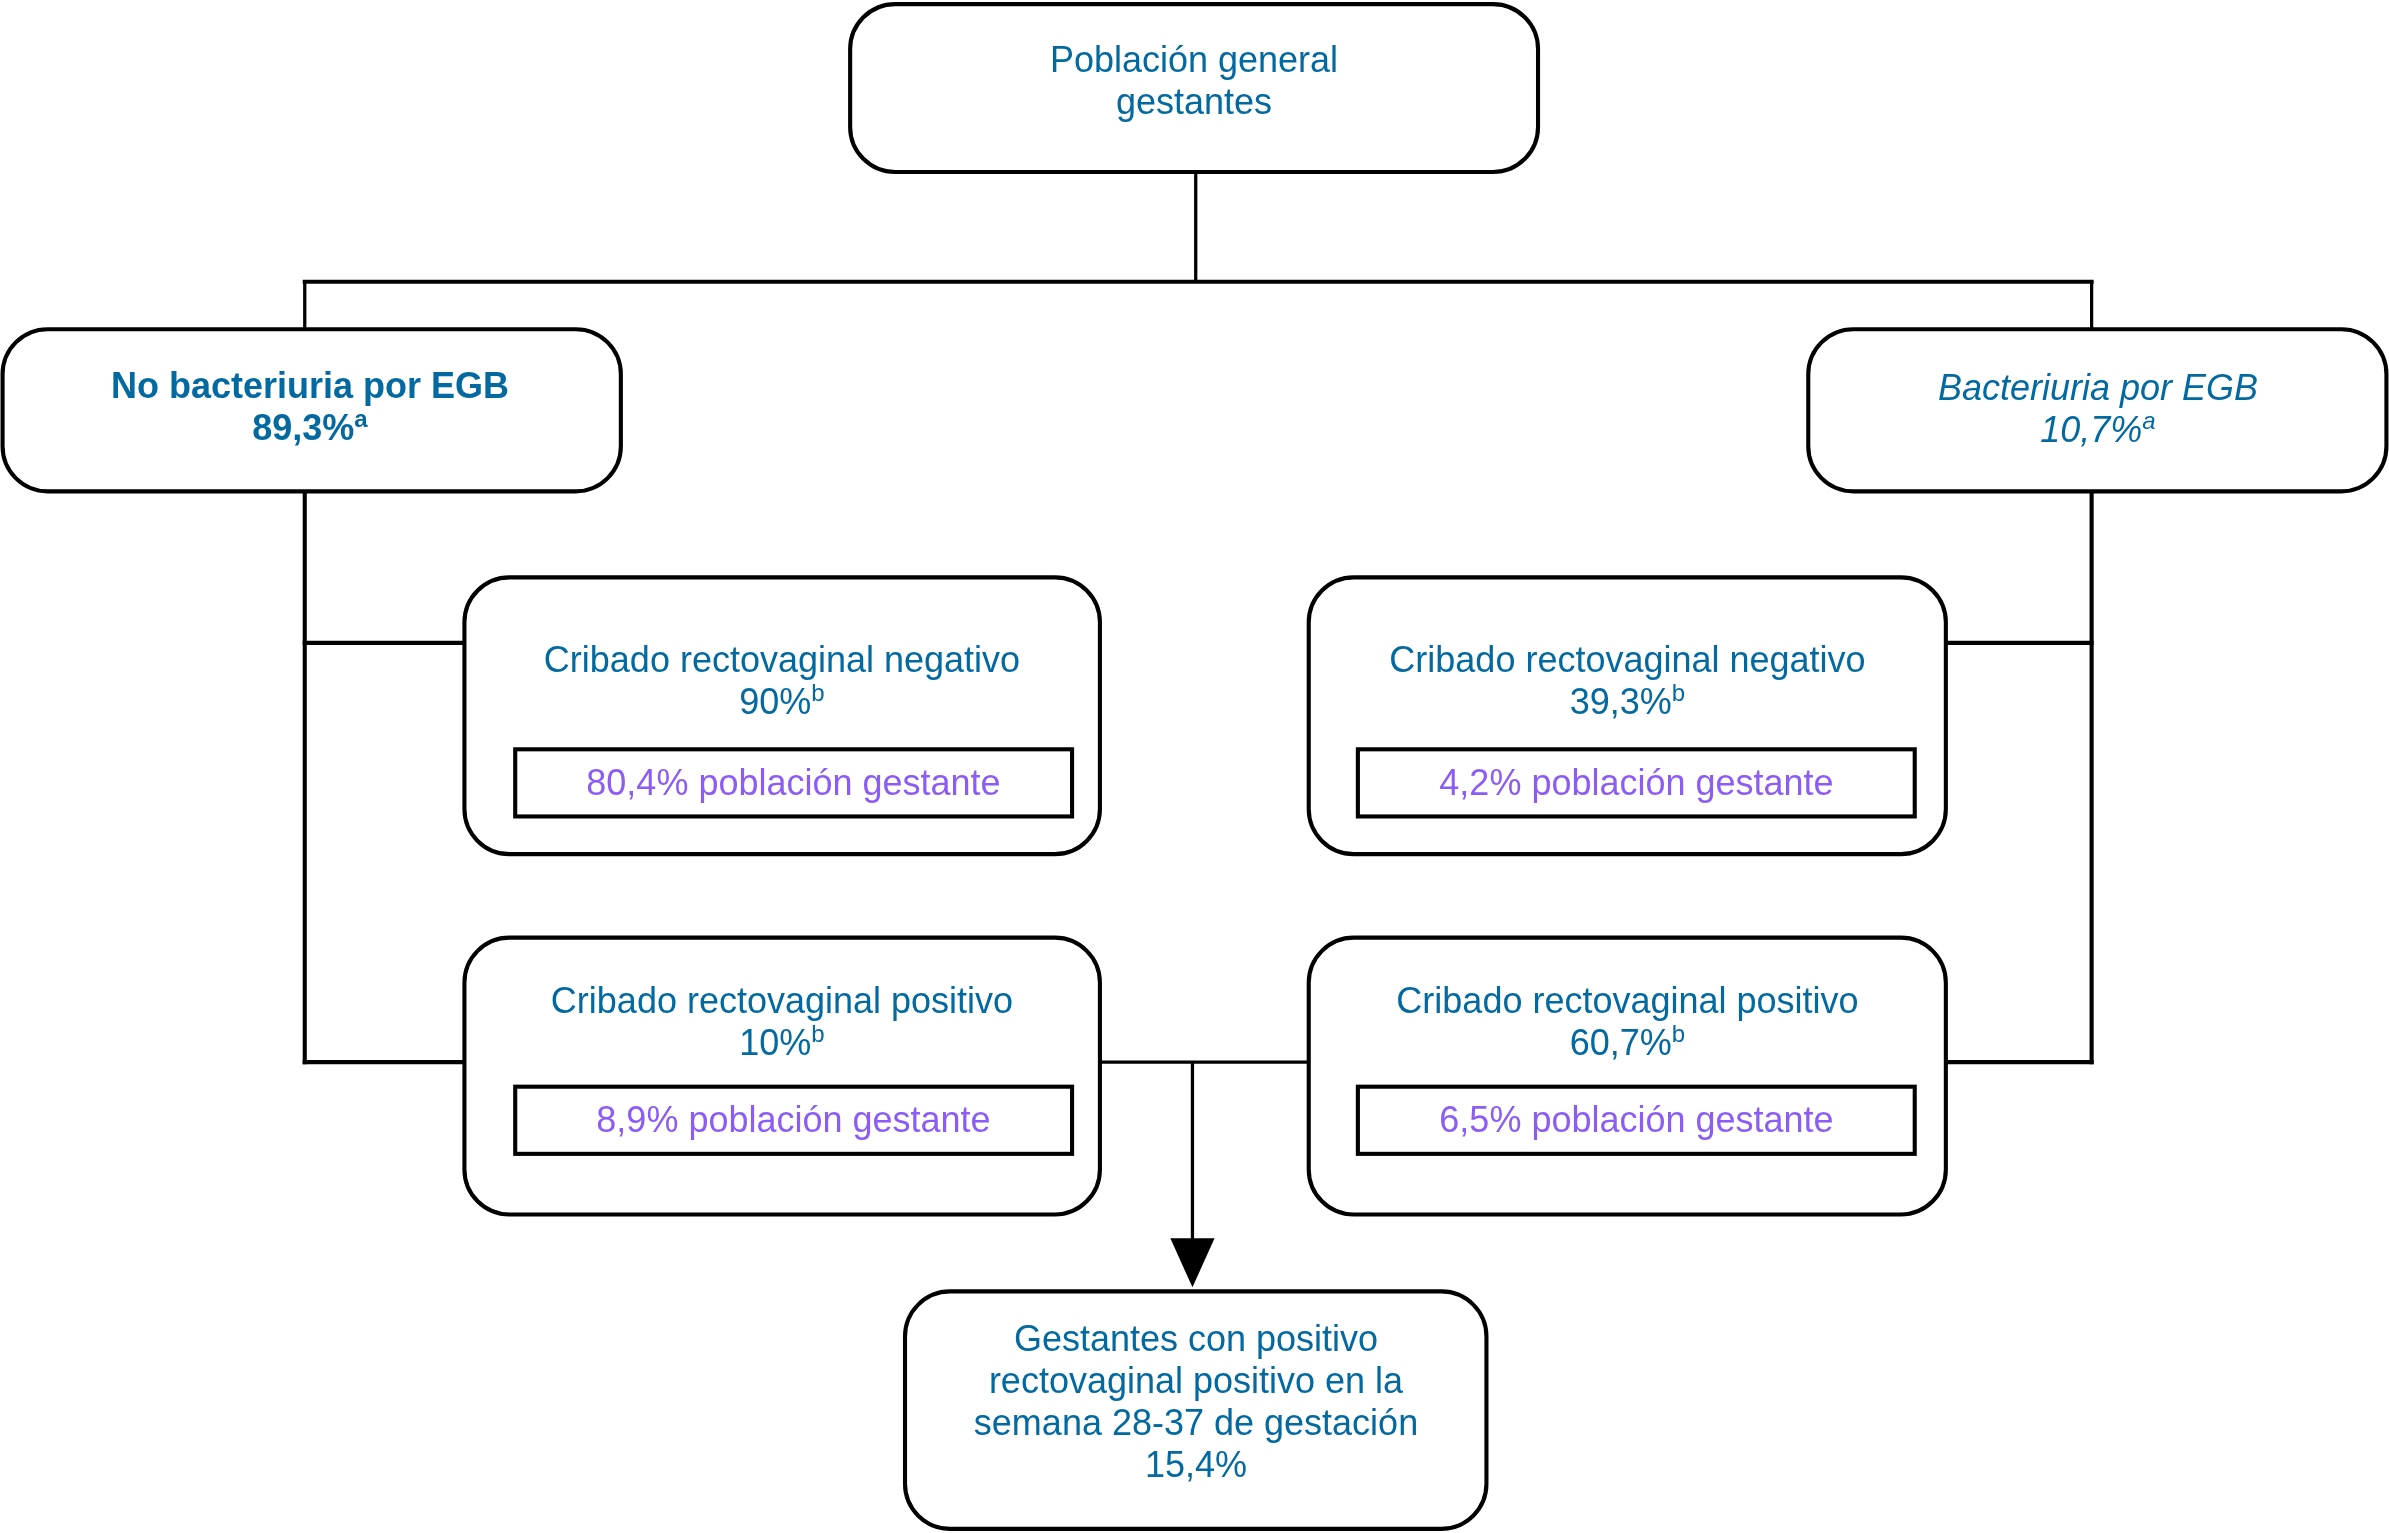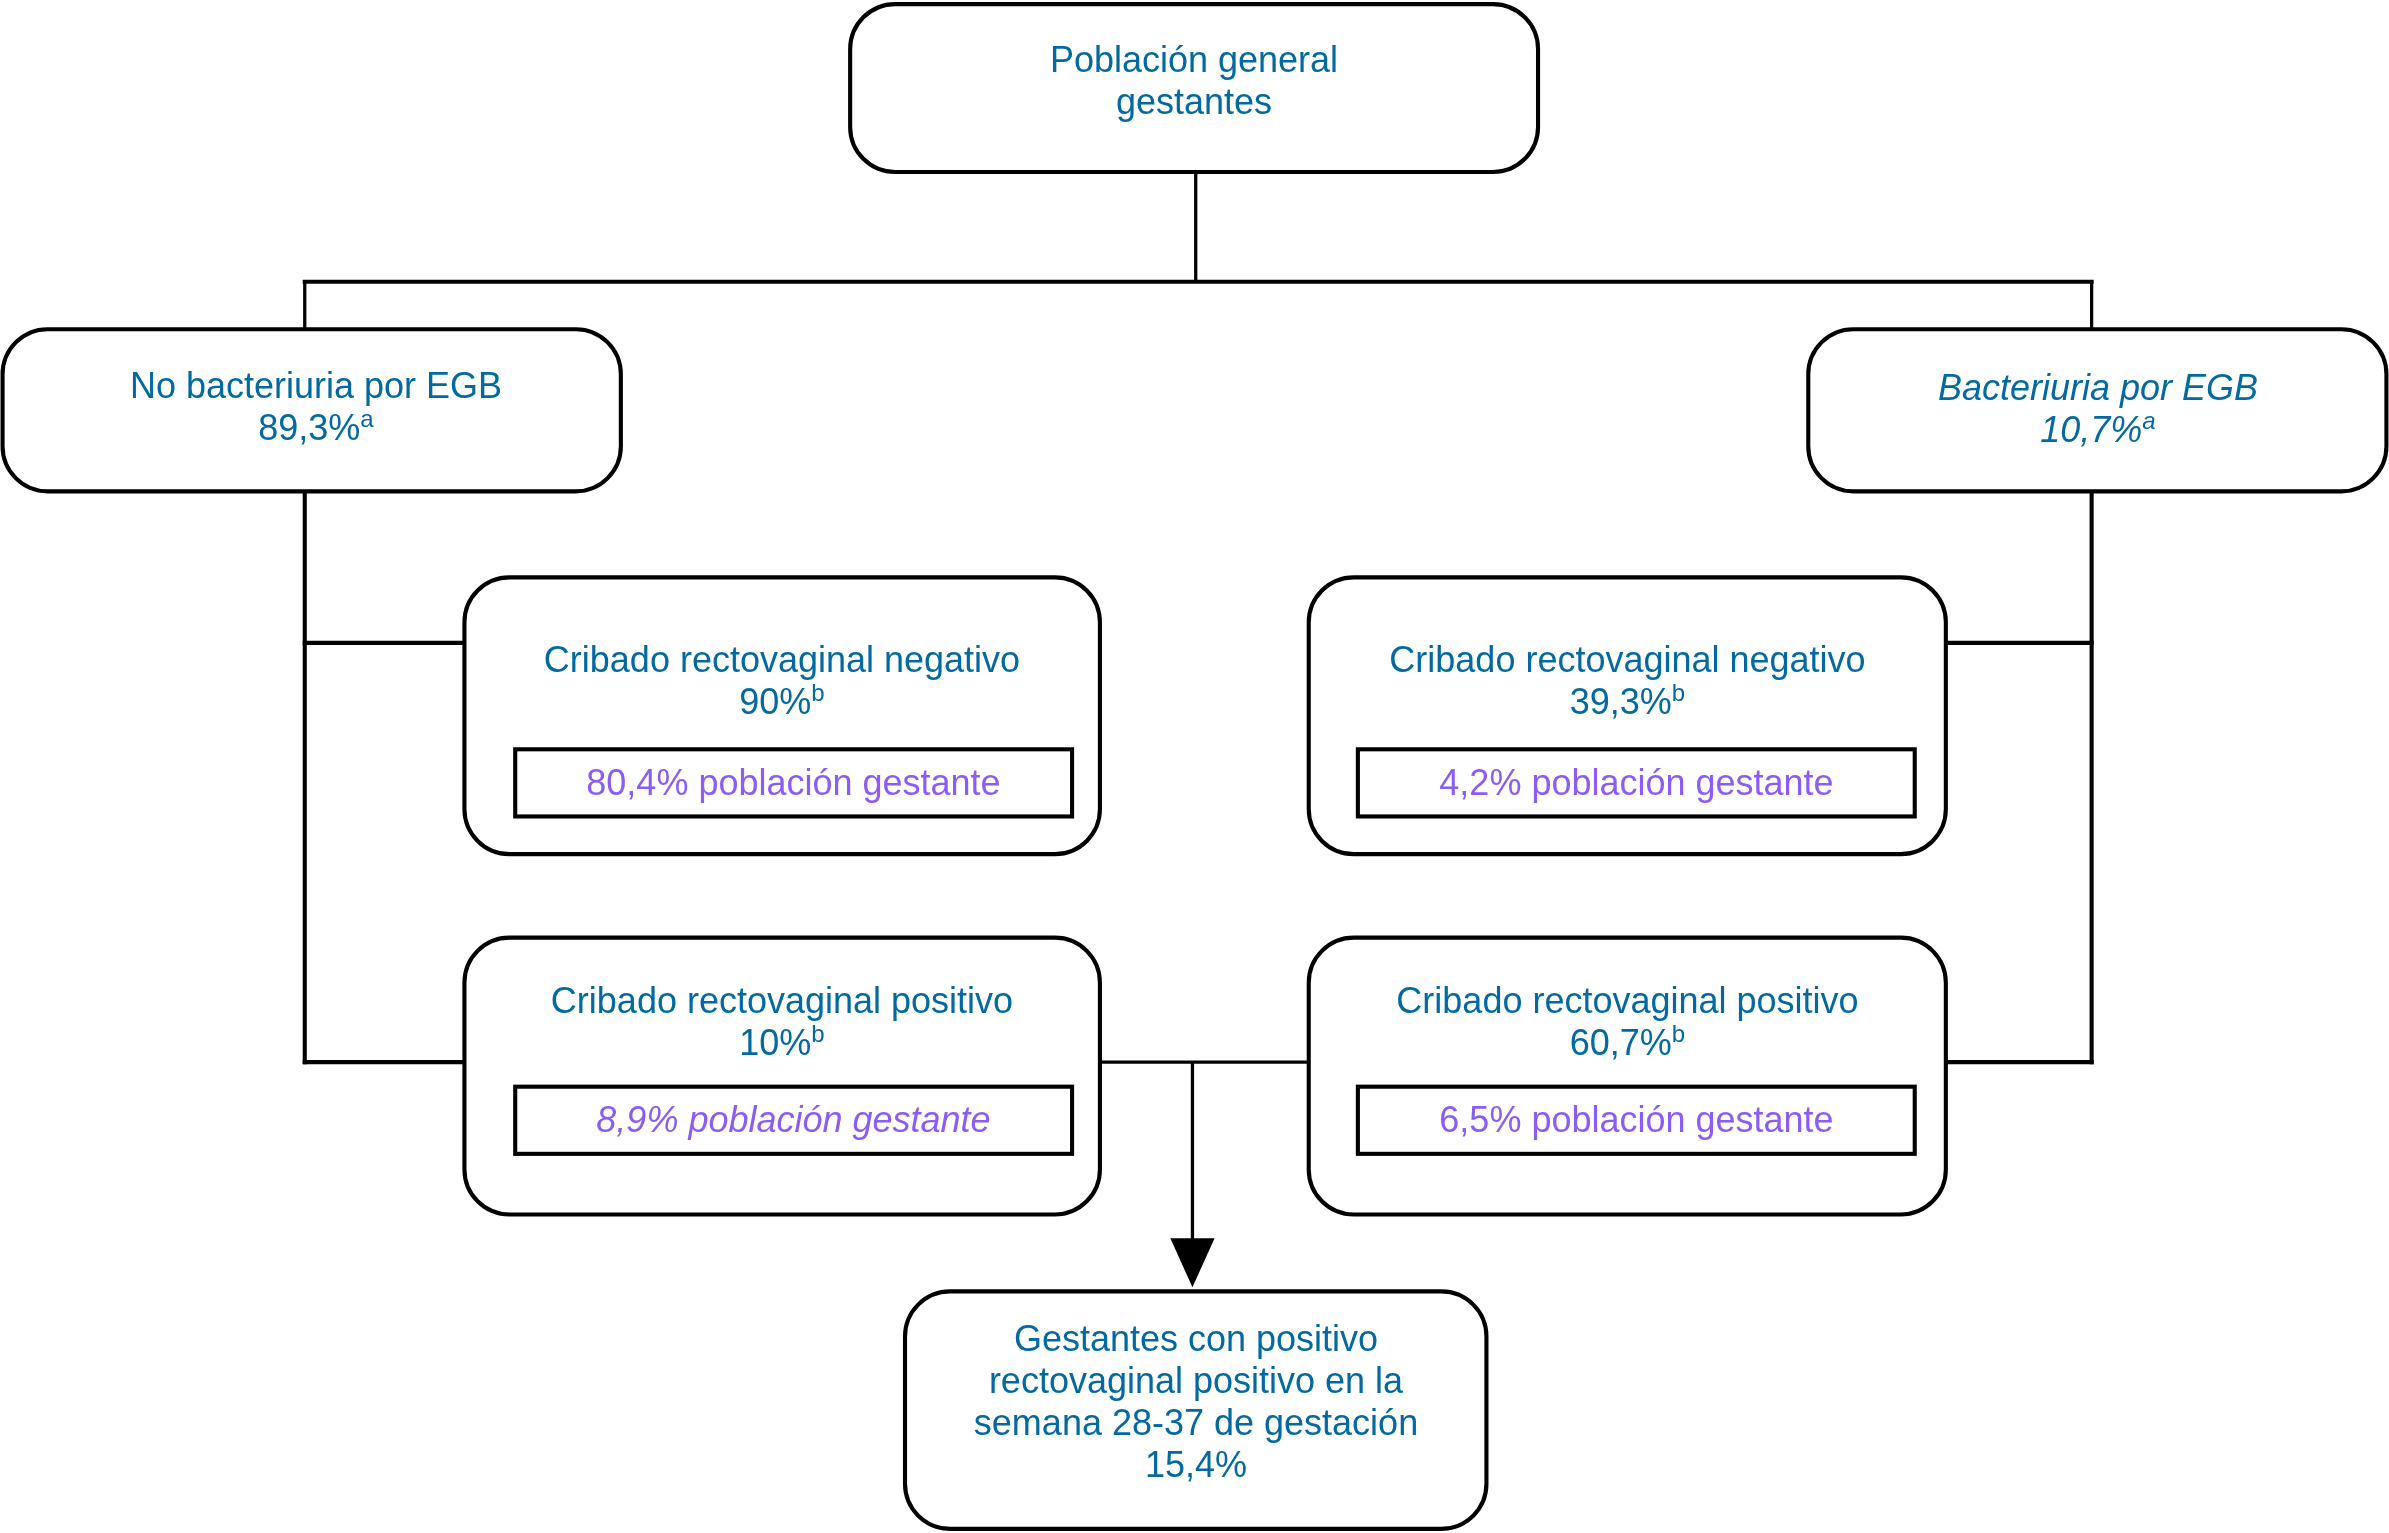--- a/index.html
+++ b/index.html
@@ -111,32 +111,32 @@
     <rect class="inner-box" x="629" y="1327" width="680" height="82"></rect>
 
     <rect class="node-box" x="1598" y="1145" width="778" height="338" rx="55" ry="55"></rect>
     <rect class="inner-box" x="1658" y="1327" width="680" height="82"></rect>
 
     <rect class="node-box" x="1105" y="1577" width="710" height="290" rx="55" ry="55"></rect>
   </svg>
 
   <div class="node-text" style="left:850px; top:39px; width:688px;"><span>Población general</span><br><span>gestantes</span></div>
 
-  <div class="node-text" style="left:7px; top:365px; width:618px;"><span>No bacteriuria por EGB</span><br><span>89,3%</span><span class="sup">a</span></div>
+  <div class="node-text" style="left:1px; top:365px; width:618px;font-weight:bold;"><span>No bacteriuria por EGB</span><br><span>89,3%</span><span class="sup">a</span></div>
 
   <div class="node-text" style="left:1809px; top:367px; width:578px;font-style:italic;"><span>Bacteriuria por EGB</span><br><span>10,7%</span><span class="sup">a</span></div>
 
   <div class="node-text" style="left:464px; top:639px; width:636px;"><span>Cribado rectovaginal negativo</span><br><span>90%</span><span class="sup">b</span></div>
   <div class="inner-text" style="left:515px; top:763px; width:557px;">80,4% población gestante</div>
 
   <div class="node-text" style="left:1309px; top:639px; width:637px;"><span>Cribado rectovaginal negativo</span><br><span>39,3%</span><span class="sup">b</span></div>
   <div class="inner-text" style="left:1358px; top:763px; width:557px;text-align:center;">4,2% población gestante</div>
 
   <div class="node-text" style="left:464px; top:980px; width:636px;"><span>Cribado rectovaginal positivo</span><br><span>10%</span><span class="sup">b</span></div>
-  <div class="inner-text" style="left:515px; top:1100px; width:557px;font-style:italic;">8,9% población gestante</div>
+  <div class="inner-text" style="left:515px; top:1100px; width:557px;">8,9% población gestante</div>
 
   <div class="node-text" style="left:1309px; top:980px; width:637px;"><span>Cribado rectovaginal positivo</span><br><span>60,7%</span><span class="sup">b</span></div>
   <div class="inner-text" style="left:1358px; top:1100px; width:557px;">6,5% población gestante</div>
 
   <div class="node-text" style="left:905px; top:1318px; width:582px;"><span>Gestantes con positivo</span><br><span>rectovaginal positivo en la</span><br><span>semana 28-37 de gestación</span><br><span>15,4%</span></div>
 
 </div>
 
 
 </body></html>

